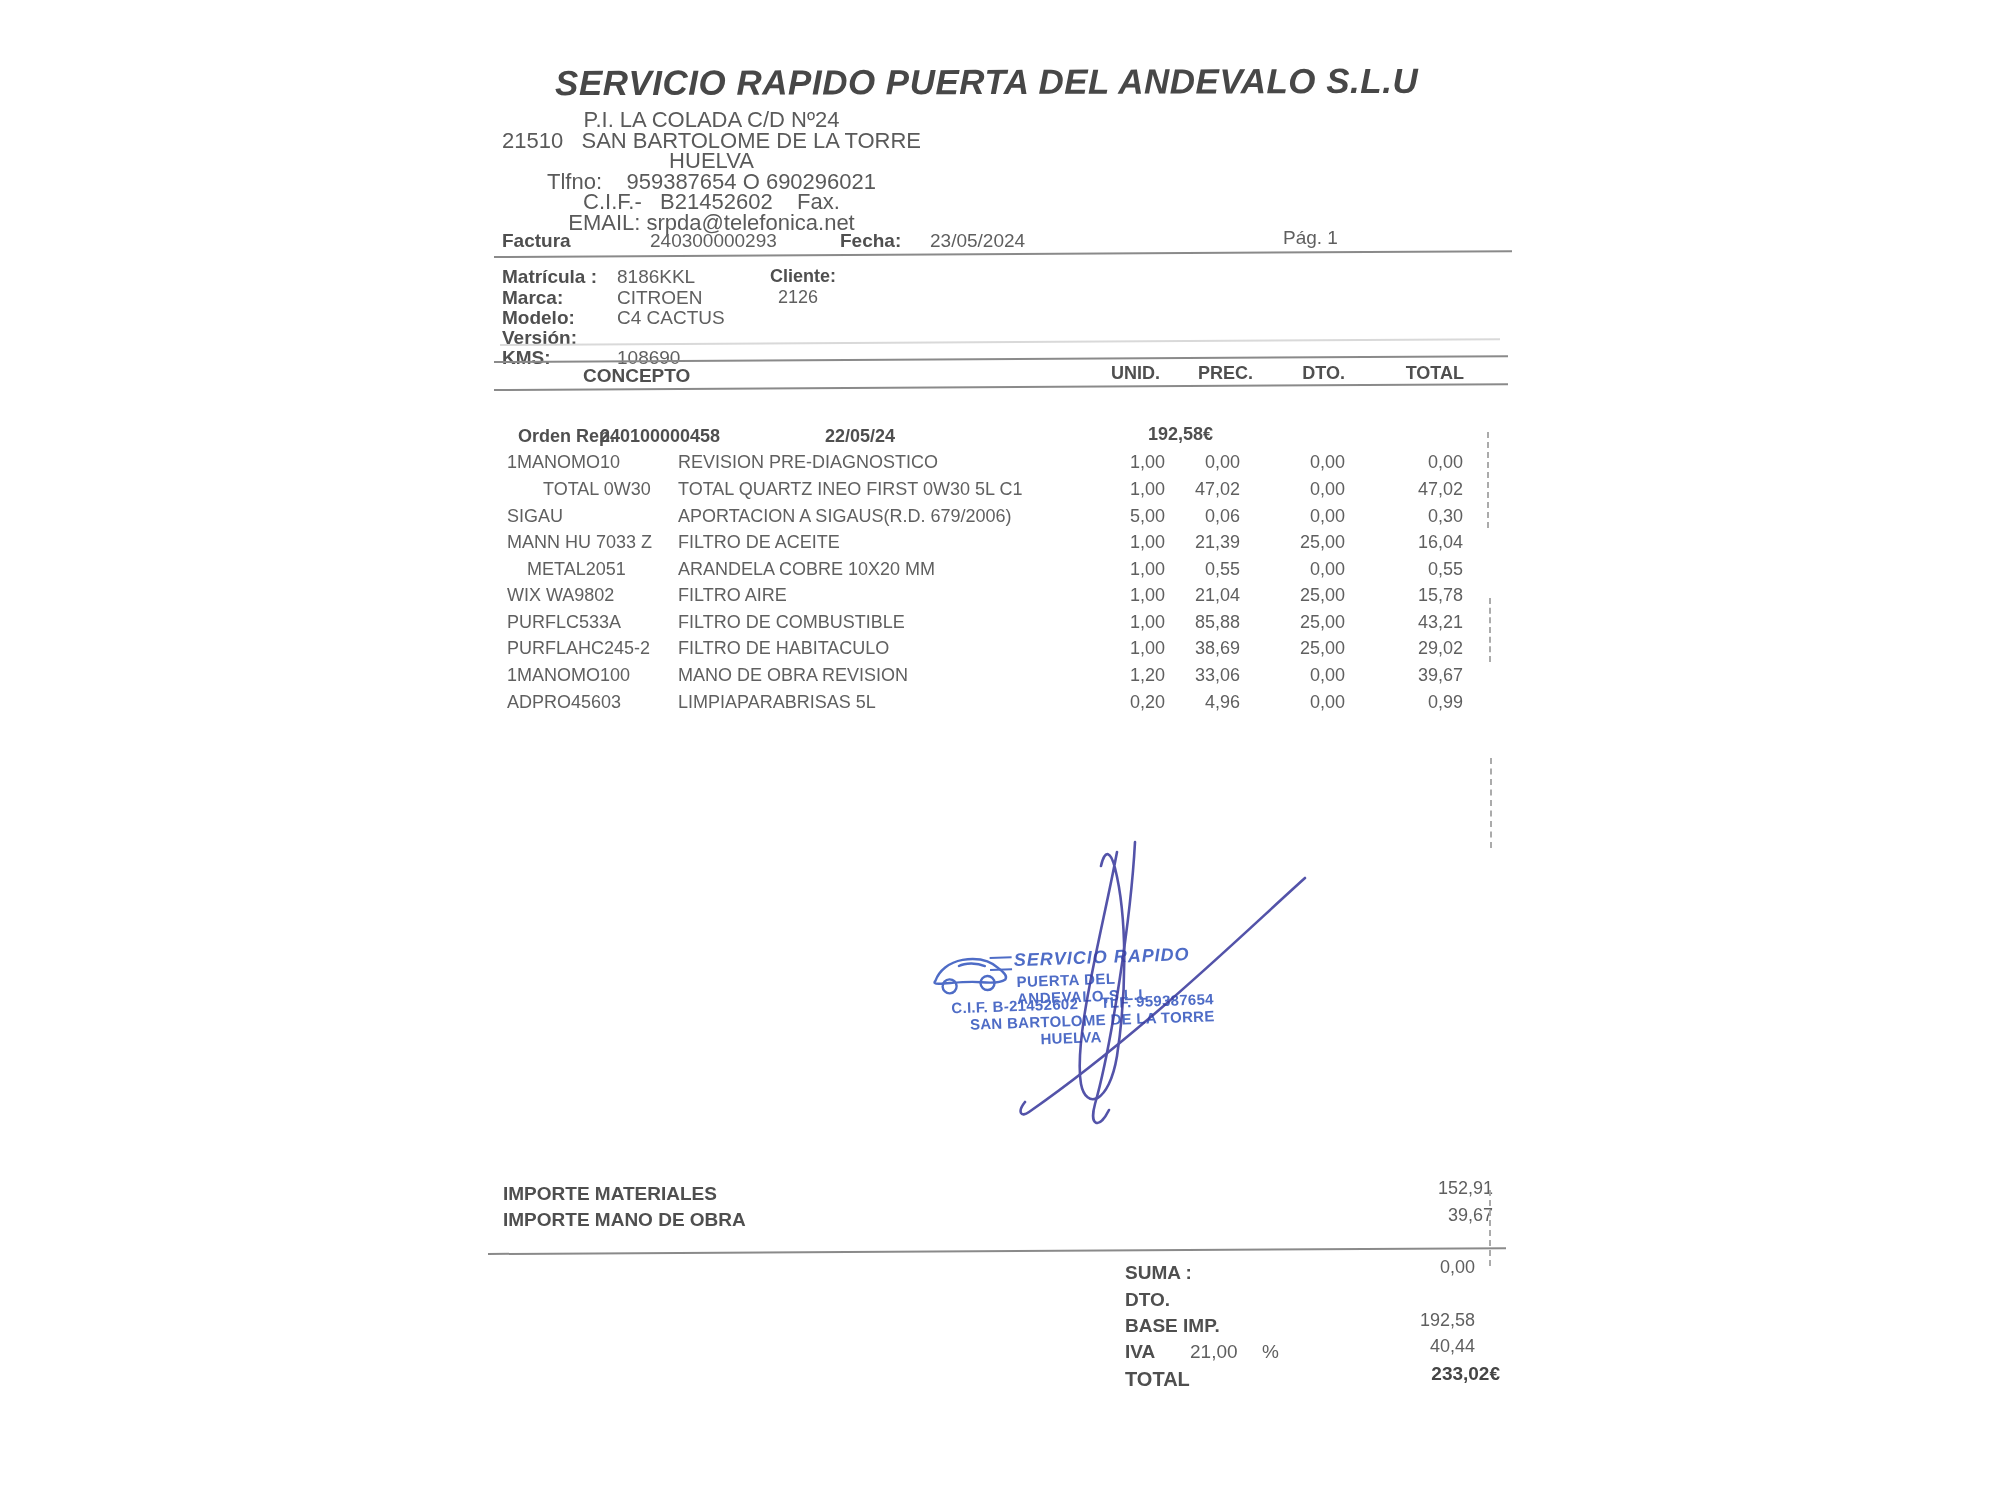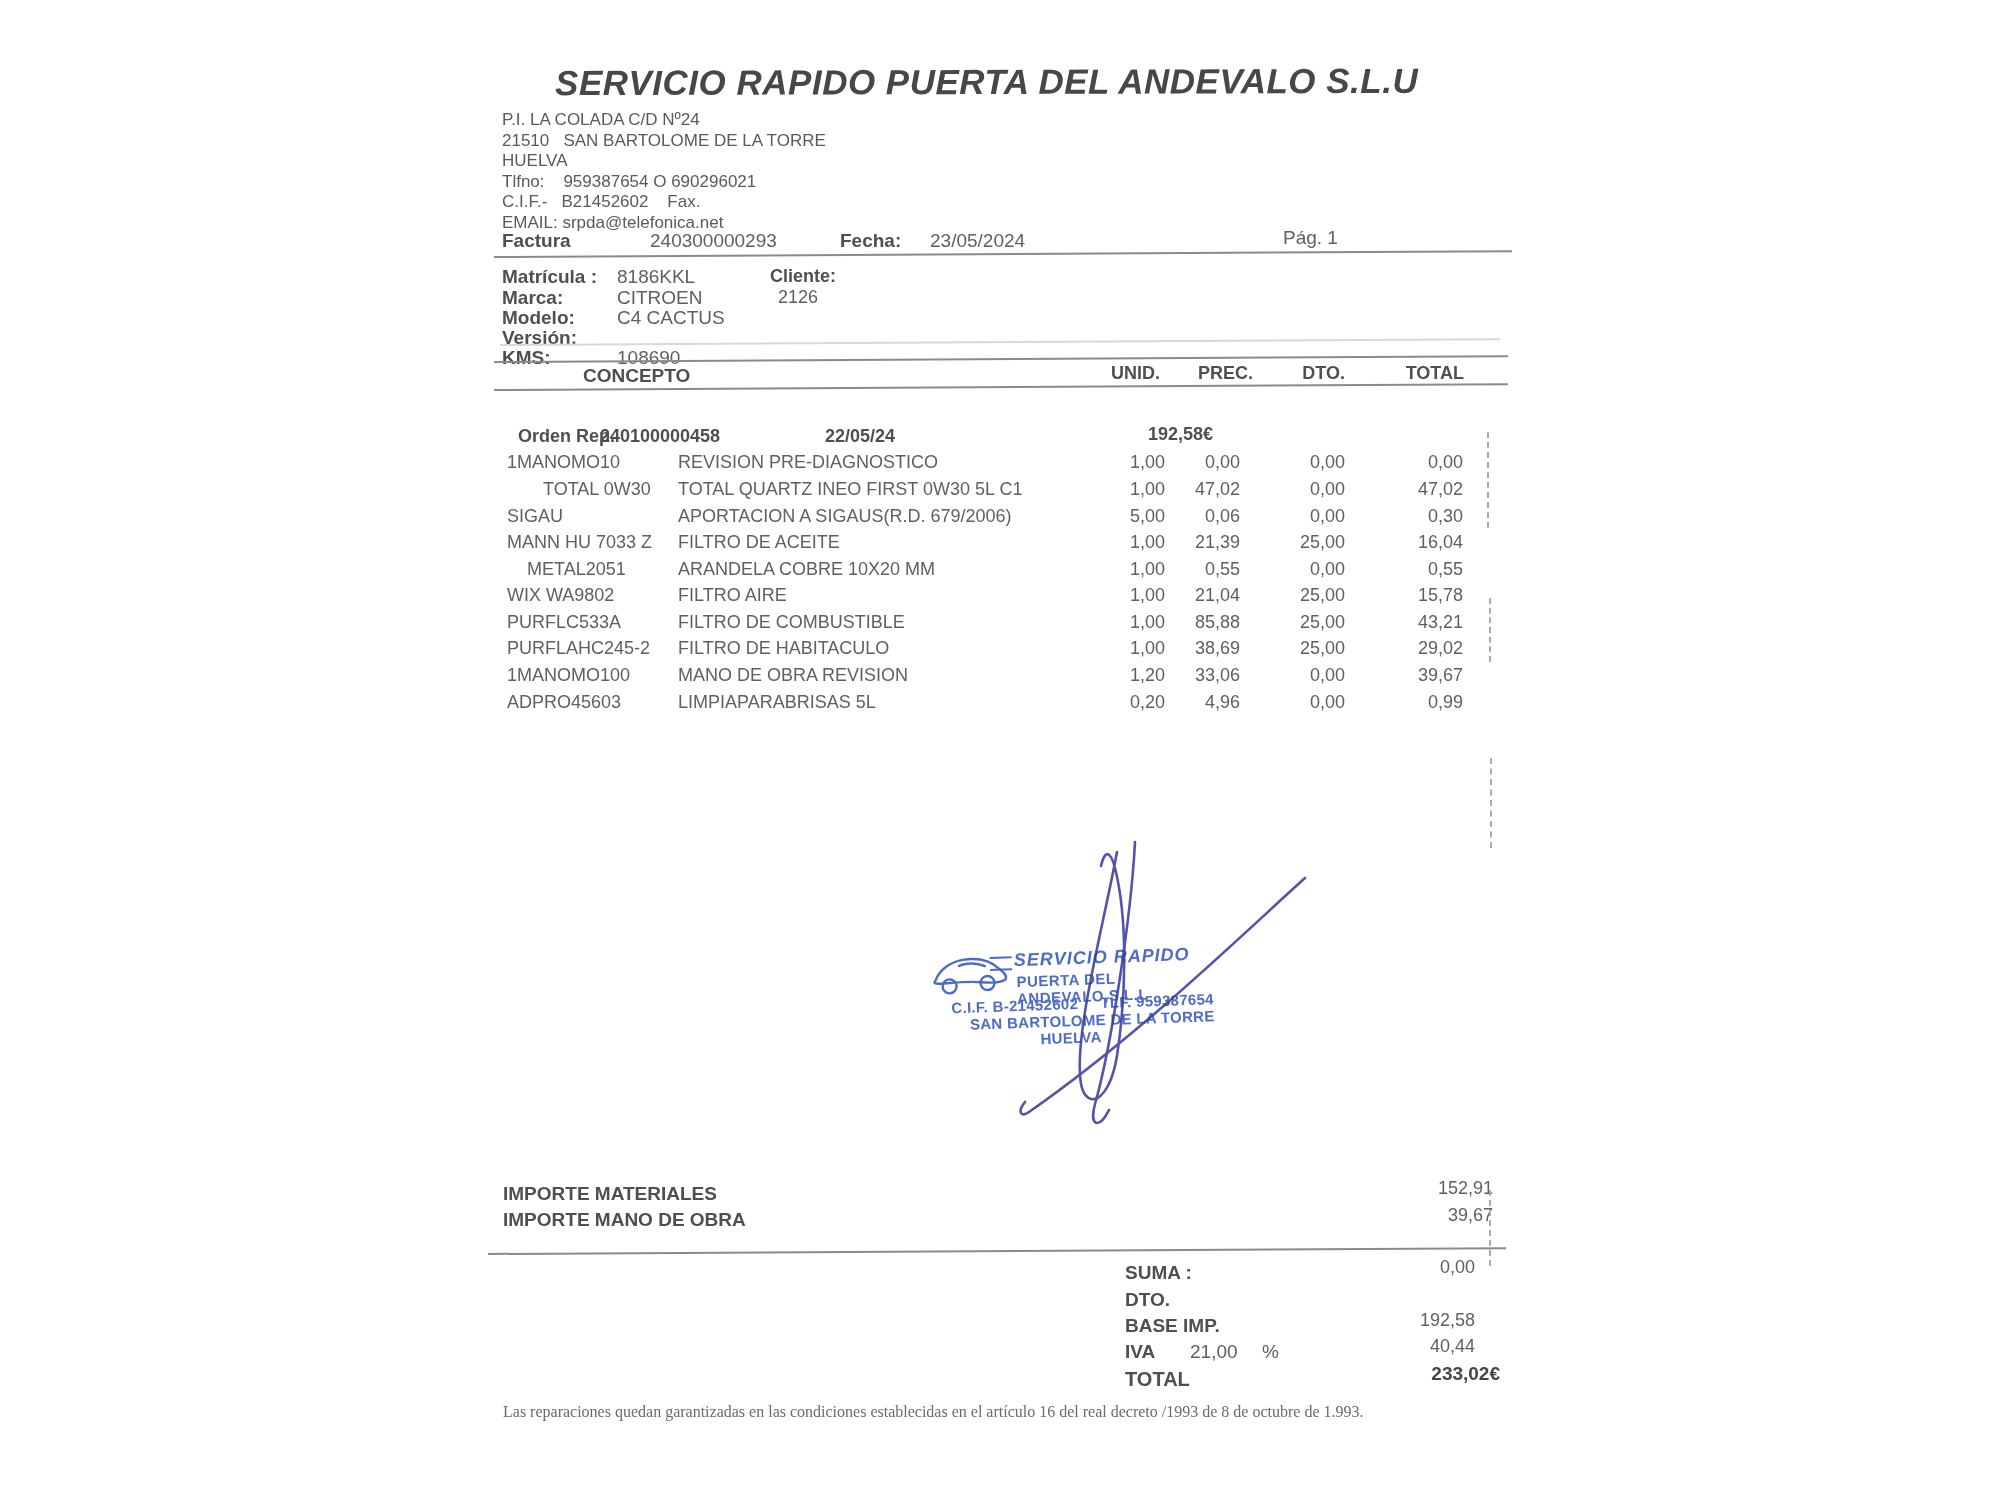--- a/index.html
+++ b/index.html
@@ -3,21 +3,21 @@
 <meta charset="utf-8">
 <style>
   html,body{margin:0;padding:0;background:#ffffff;}
   #page{position:relative;width:2000px;height:1500px;background:#ffffff;overflow:hidden;
         font-family:"Liberation Sans", sans-serif;color:#5f5f5f;}
   .abs{position:absolute;}
   .b{font-weight:bold;color:#4f4f4f;}
   .pre{white-space:pre;}
   .title{font-size:35px;font-weight:bold;font-style:italic;color:#474747;letter-spacing:.5px;
          transform:rotate(-0.15deg);}
-  .addr{font-size:17px;line-height:20.5px;color:#5a5a5a;}
+  .addr{font-size:22px;line-height:20.5px;color:#5a5a5a;text-align:center;}
   .t18{font-size:18px;}
   .t19{font-size:19px;}
   .hline{position:absolute;height:2px;background:#8a8a8a;transform:rotate(-0.33deg);transform-origin:left center;}
   .hline.faint{height:2px;background:#d9d9d9;}
   .num{position:absolute;width:200px;text-align:right;font-size:18px;}
   .rowtxt{font-size:18px;color:#606060;}
   .vlabel{font-size:19px;}
   .stamp{position:absolute;color:#4060c2;transform:rotate(-2deg);opacity:.92;}
   .stamp .s1{font-size:18px;font-weight:bold;font-style:italic;letter-spacing:1px;}
   .stamp .s2{font-size:15px;font-weight:bold;letter-spacing:.5px;}
@@ -198,20 +198,19 @@
   <div class="abs b t19" style="left:1125px;top:1289px;">DTO.</div>
   <div class="abs b t19" style="left:1125px;top:1315px;">BASE IMP.</div>
   <div class="abs num" style="left:1275px;top:1310px;">192,58</div>
   <div class="abs b t19" style="left:1125px;top:1341px;">IVA</div>
   <div class="abs t19" style="left:1190px;top:1341px;">21,00</div>
   <div class="abs t19" style="left:1262px;top:1341px;">%</div>
   <div class="abs num" style="left:1275px;top:1336px;">40,44</div>
   <div class="abs b" style="left:1125px;top:1368px;font-size:20px;">TOTAL</div>
   <div class="abs num b" style="left:1300px;top:1363px;font-size:19px;color:#454545;">233,02€</div>
 
-  <div class="abs fineprint" style="left:503px;top:1403px;">Las reparaciones quedan garantizadas en las condiciones establecidas en el artículo 16 del real decreto /1993 de 8 de octubre de 1.993.</div>
 
   <div class="vdash" style="left:1487px;top:432px;height:96px;"></div>
   <div class="vdash" style="left:1489px;top:598px;height:64px;"></div>
   <div class="vdash" style="left:1490px;top:758px;height:90px;"></div>
   <div class="vdash" style="left:1489px;top:1190px;height:76px;"></div>
 
 </div>
 
 </body></html>

